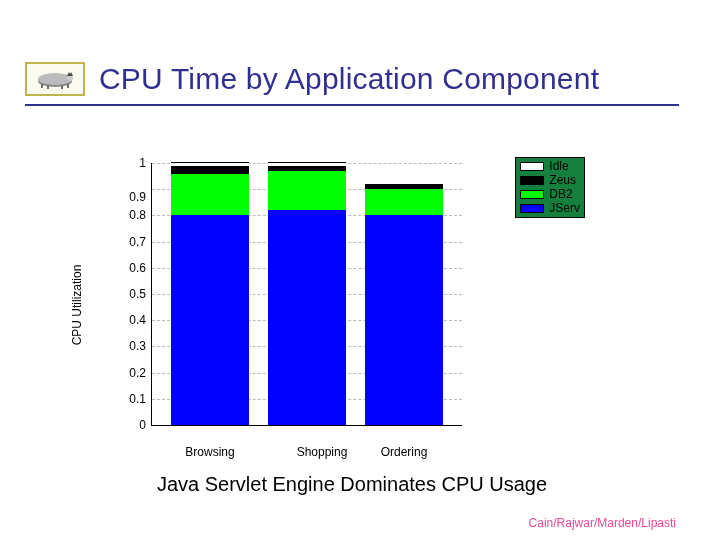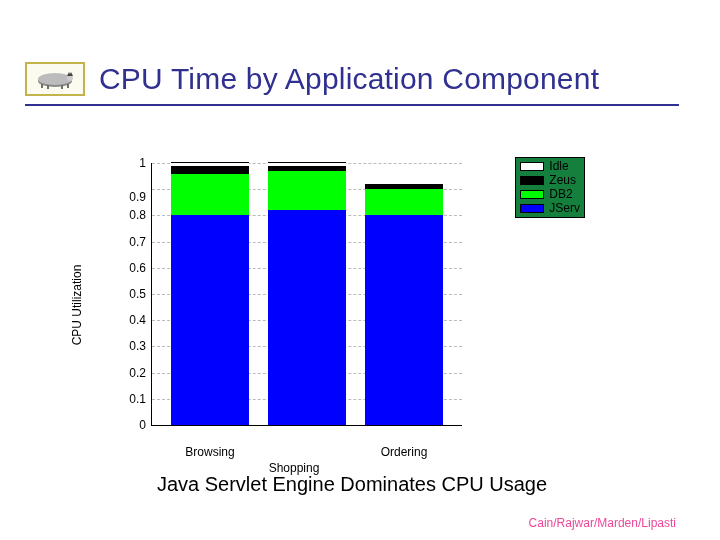--- a/index.html
+++ b/index.html
@@ -216,21 +216,21 @@
           <div class="seg db2" style="height: 41.92px;"></div>
           <div class="seg jserv" style="height: 209.6px;"></div>
         </div>
         <div class="xtick-label" style="left: 58px;">Browsing</div>
         <div class="bar" style="left: 116px;">
           <div class="seg idle" style="height: 2.62px;"></div>
           <div class="seg zeus" style="height: 5.24px;"></div>
           <div class="seg db2" style="height: 39.3px;"></div>
           <div class="seg jserv" style="height: 214.84px;"></div>
         </div>
-        <div class="xtick-label" style="left: 142px; margin-top: 16px;">Shopping</div>
+        <div class="xtick-label" style="left: 170px;">Shopping</div>
         <div class="bar" style="left: 213px;">
           <div class="seg zeus" style="height: 5.24px;"></div>
           <div class="seg db2" style="height: 26.2px;"></div>
           <div class="seg jserv" style="height: 209.6px;"></div>
         </div>
         <div class="xtick-label" style="left: 252px;">Ordering</div>
       </div>
 
     <div class="legend">
       <div class="legend-row">

